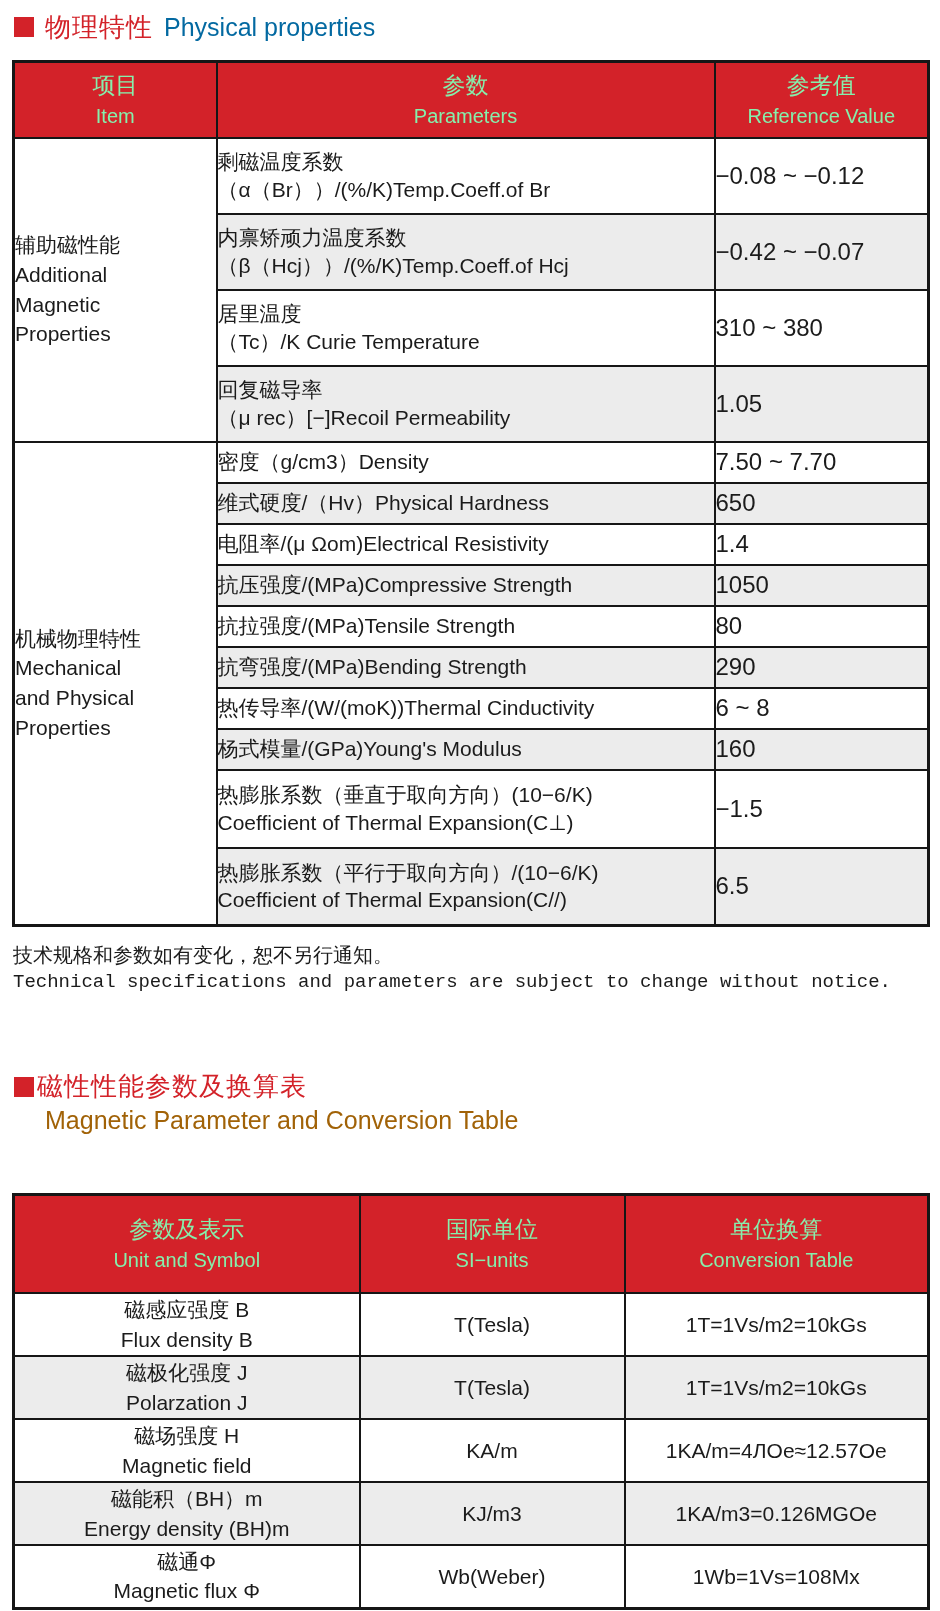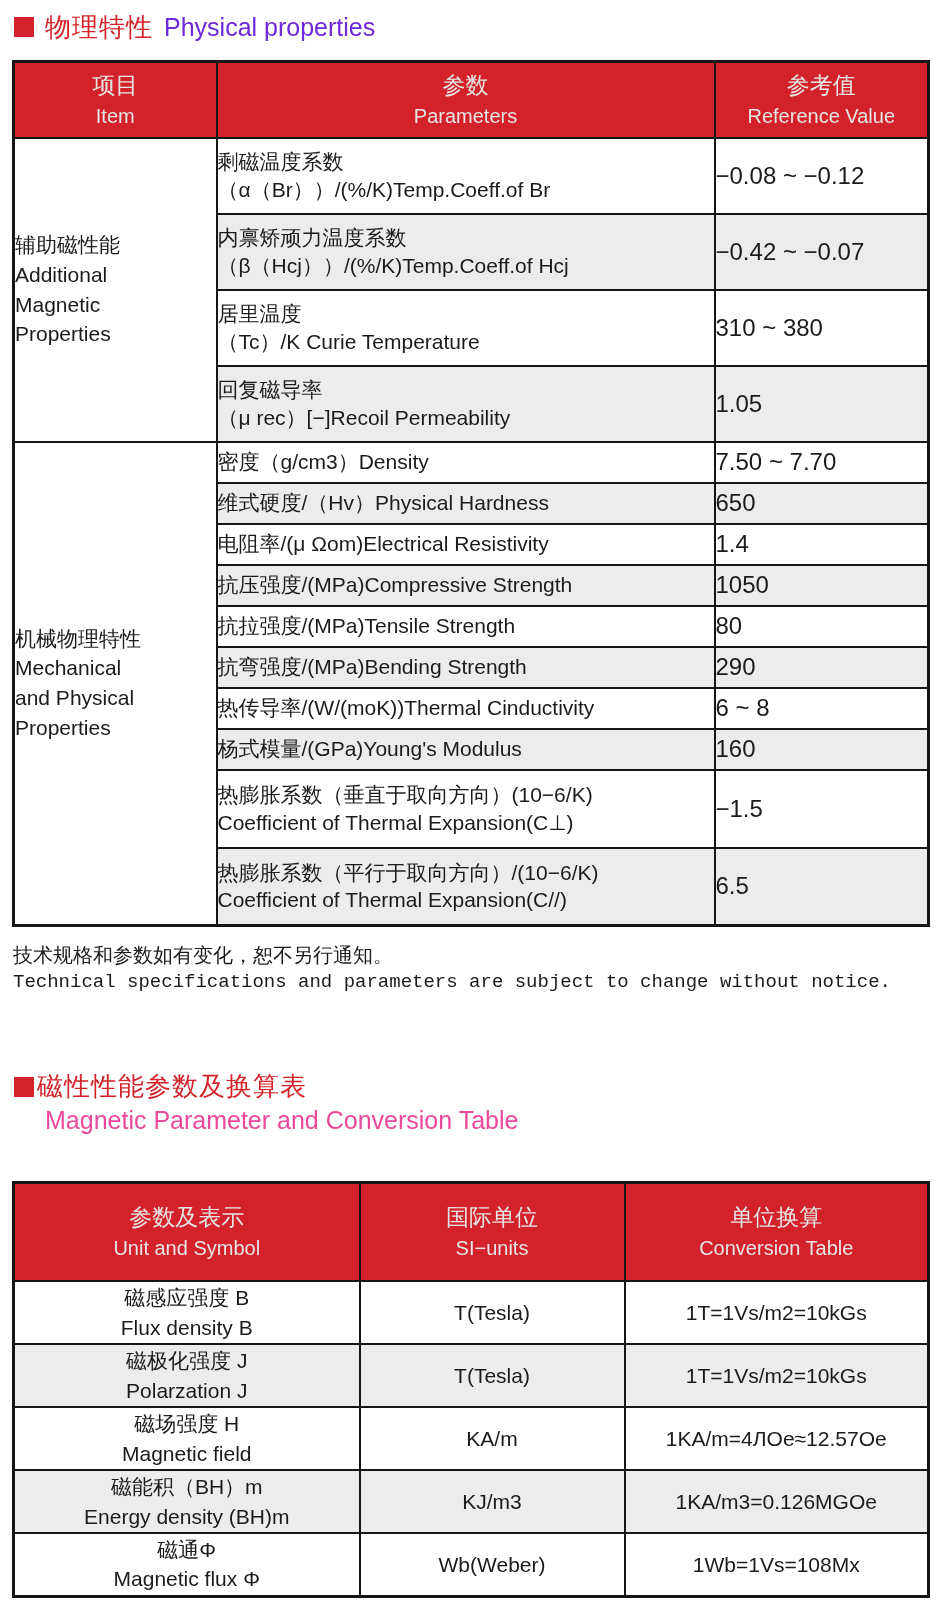--- a/index.html
+++ b/index.html
@@ -7,51 +7,51 @@
     width:940px;height:1611px;background:#ffffff;
     font-family:"Liberation Sans","DejaVu Sans",sans-serif;
     color:#1b1b1b;-webkit-font-smoothing:antialiased;
   }
   .page{position:relative;width:940px;height:1611px;overflow:hidden;}
 
   
   .sec-title{display:flex;align-items:center;gap:11px;margin:10px 0 0 14px;height:34px;}
   .bullet{width:20px;height:20px;background:#D32229;display:inline-block;flex:0 0 auto;}
   .t-zh{font-size:26px;color:#D32229;letter-spacing:1px;}
-  .t-en{font-size:25px;color:#6d28d9;}
+  .t-en{font-size:25px;color:#0369a1;}
   .sec-title2{margin:76px 0 0 14px;}
   .sec-title2 .line1{display:flex;align-items:center;gap:3px;height:32px;}
-  .sec-title2 .line2{font-size:25px;color:#ec4899;margin:3px 0 0 31px;}
+  .sec-title2 .line2{font-size:25px;color:#a16207;margin:3px 0 0 31px;}
 
   
   table.tbl{border-collapse:collapse;table-layout:fixed;margin-left:12px;width:915px;}
   table.tbl th,table.tbl td{border:2px solid #161616;padding:0;vertical-align:middle;}
   table.tbl{border:3px solid #161616;}
-  th.red-cell{background:#D32229;color:#e5e5e5;font-weight:normal;}
+  th.red-cell{background:#D32229;color:#86efac;font-weight:normal;}
   .h-zh{font-size:23px;line-height:1.3;}
   .h-en{font-size:20px;line-height:1.3;margin-top:2px;}
 
   
   .t1{margin-top:16px;}
   .t1 thead tr{height:76px;}
   .t1 tr.h76{height:76px;}
   .t1 tr.h41{height:41px;}
   .t1 tr.h78{height:78px;}
   td.item-cell{background:#ffffff;text-align:left;font-size:21px;line-height:1.42;}
   td.param-cell{padding-left:14px;font-size:21px;line-height:1.32;text-align:left;}
   td.value-cell{padding-left:20px;font-size:24px;text-align:left;}
   tr.alt td.param-cell,tr.alt td.value-cell{background:#ECECEC;}
 
   
   .footnote{margin:16px 0 0 13px;font-family:Liberation Mono, monospace;}
   .footnote .fn-zh{font-size:20px;line-height:1.35;}
   .footnote .fn-en{font-size:19px;line-height:1.3;}
 
   
-  .t2{margin-top:46px;}
+  .t2{margin-top:58px;}
   .t2 thead tr{height:99px;}
   .t2 tbody tr{height:63px;}
   .t2 td{text-align:center;font-size:21px;line-height:1.4;}
   .t2 tr.alt td{background:#ECECEC;}
 </style>
 </head>
 <body>
 
 <div class="page">
 

